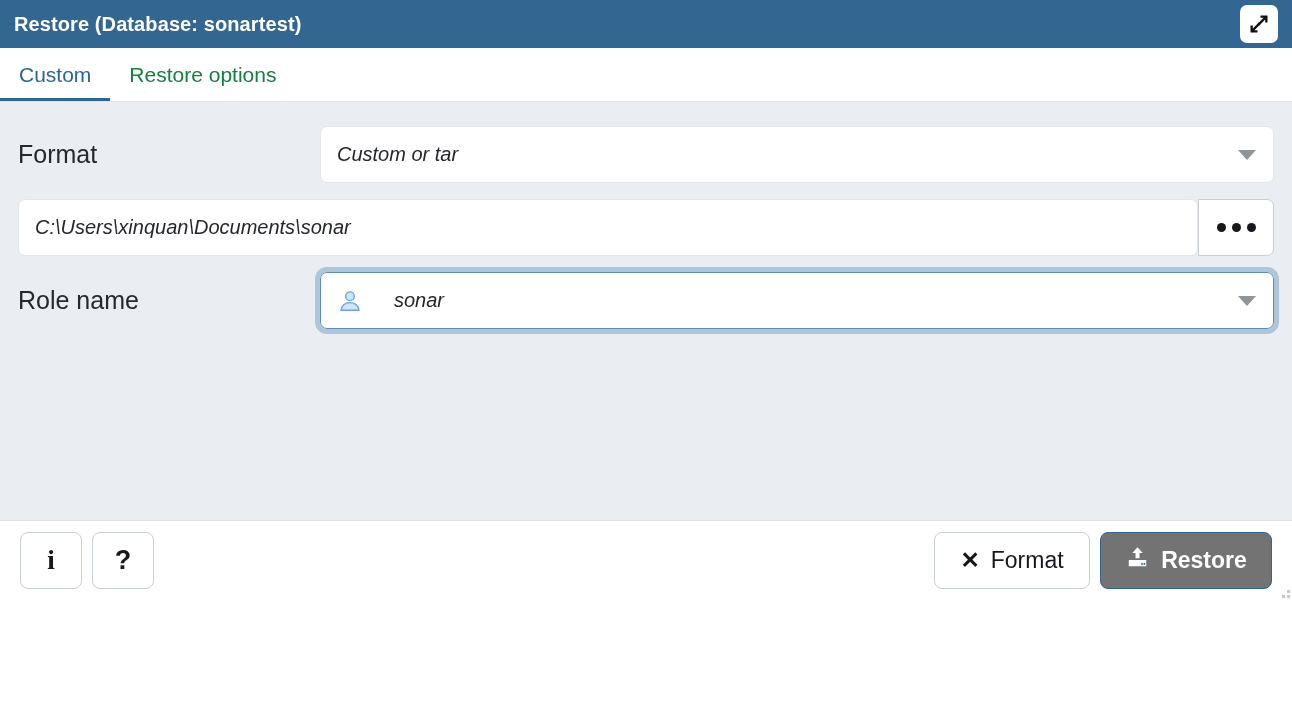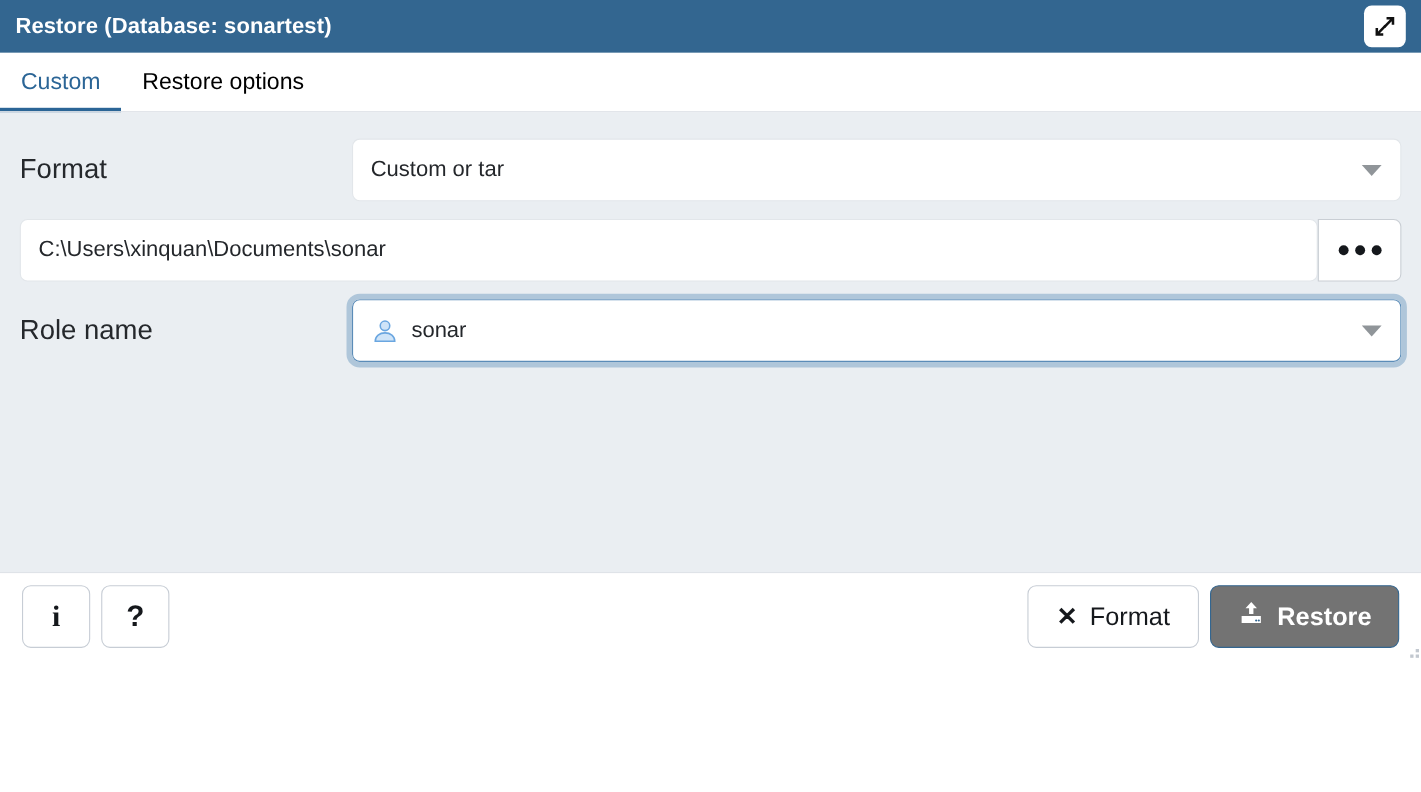--- a/index.html
+++ b/index.html
@@ -49,21 +49,21 @@
     height: 54px;
     background: #ffffff;
     display: flex; align-items: stretch;
     flex: 0 0 auto;
     position: relative;
   }
   .tab {
     display: flex; align-items: center;
     padding: 0 19px;
     font-size: 21px;
-    color: #000000;
+    color: #15803d;
     cursor: pointer;
     position: relative;
     white-space: nowrap;
   }
   .tab.active { color: #2b6596; }
   .tab.active::after {
     content: "";
     position: absolute;
     left: 0; right: 0; bottom: 0;
     height: 4px;
@@ -93,20 +93,21 @@
     width: 302px;
     flex: 0 0 302px;
     font-size: 25px;
     color: #25282c;
     padding-left: 0px;
   }
   .field-control {
     flex: 1 1 auto;
     position: relative;
     height: 57px;
+    font-style: italic;
   }
 
   .input-box {
     position: absolute;
     inset: 0;
     background: #ffffff;
     border: 1px solid #e2e6ea;
     border-radius: 7px;
     display: flex;
     align-items: center;
@@ -156,20 +157,21 @@
   
   .focused-wrap {
     position: absolute;
     inset: -5px -5px -5px -5px;
     border: 5px solid #afc6da;
     border-radius: 12px;
     pointer-events: none;
   }
   .focused .input-box {
     border: 1px solid #5b8cb8;
+    gap: 20px;
   }
 
   .role-icon {
     flex: 0 0 auto;
     margin-right: 11px;
     display: flex; align-items: center;
   }
   .role-text { color: #24272b; }
 
   

